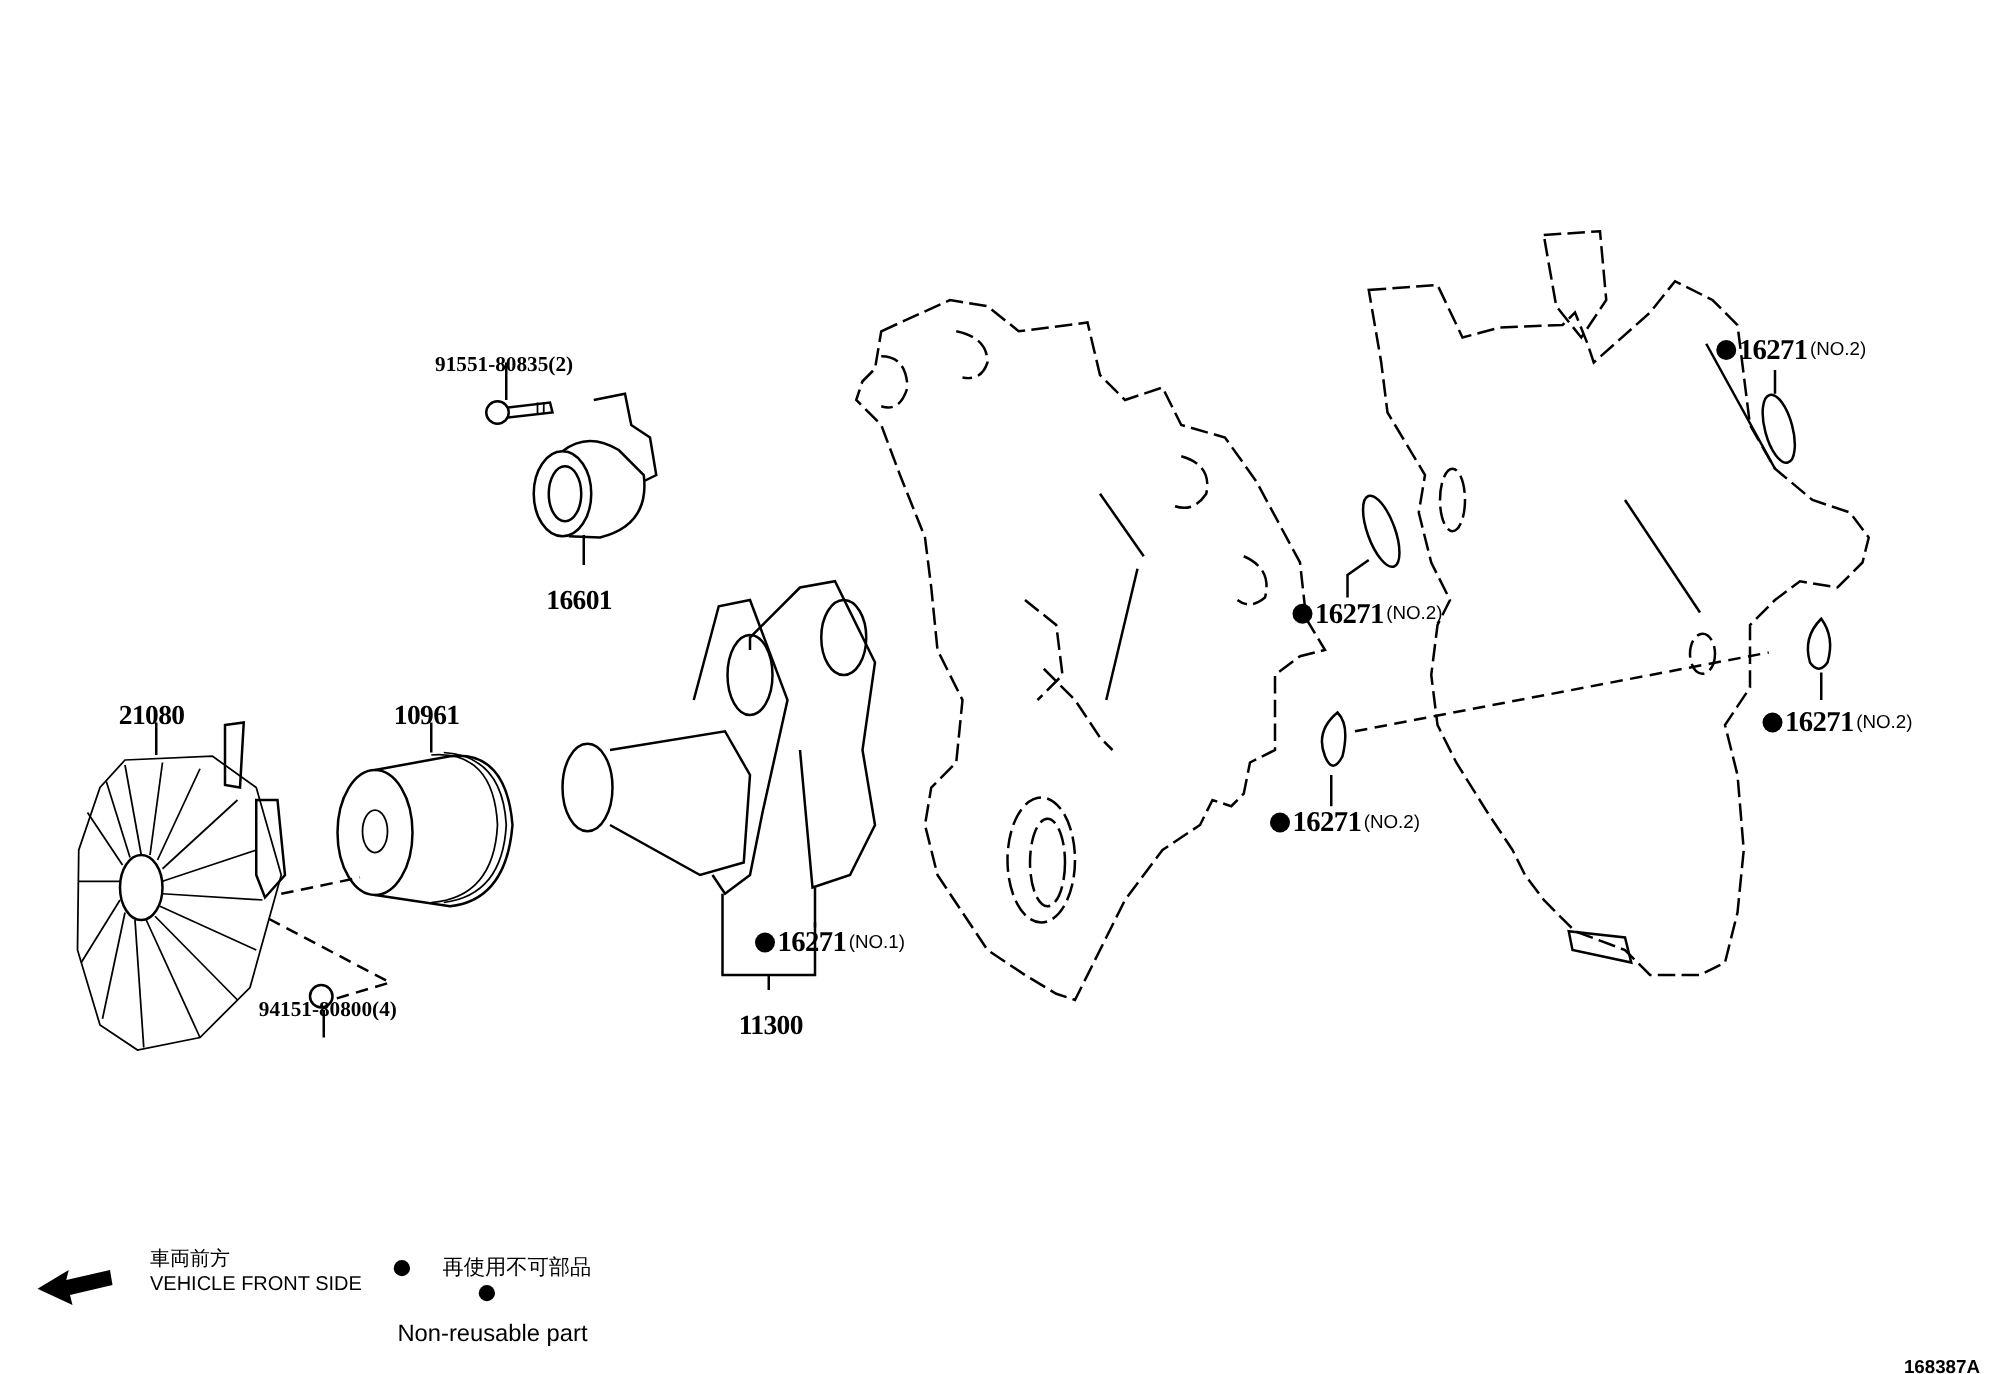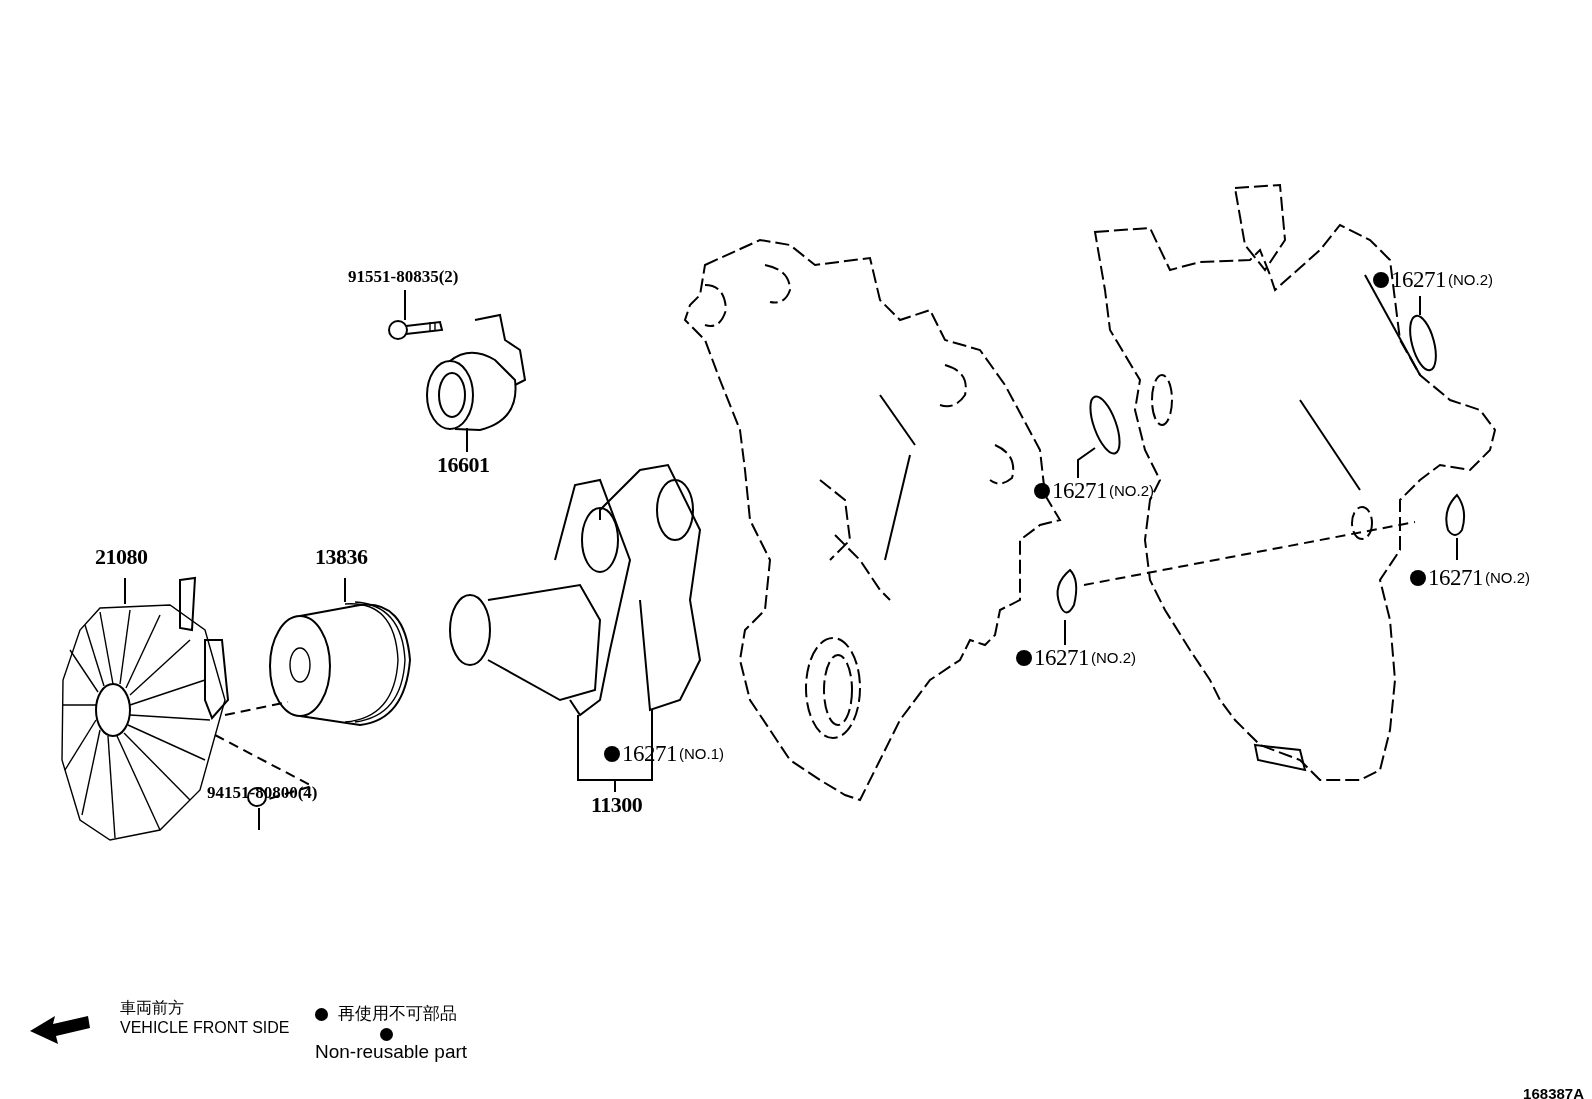--- a/index.html
+++ b/index.html
@@ -1,25 +1,25 @@
 <!DOCTYPE html>
 <html><head>
 <meta charset="utf-8">
 <style>
   html, body { margin:0; padding:0; background:#ffffff; }
   body { width:1592px; height:1099px; position:relative; overflow:hidden; font-family:"Liberation Sans", sans-serif; color:#000; }
   #canvas { position:absolute; left:0; top:0; width:1592px; height:1099px; }
-  .pn { position:absolute; font-family:"Liberation Serif", "DejaVu Serif", serif; font-weight:bold; font-size:22px; letter-spacing:-0.5px; line-height:1; white-space:nowrap; }
+  .pn { position:absolute; font-family:"Liberation Serif", "DejaVu Serif", serif; font-weight:bold; font-size:22px; letter-spacing:-0.5px; line-height:1; white-space:nowrap;margin-top:15px; }
   .pn-small { font-size:17px; letter-spacing:0; }
   .callout { position:absolute; display:flex; align-items:center; white-space:nowrap; line-height:1; }
   .callout .dot { width:16px; height:16px; border-radius:50%; background:#000; margin-right:2px; }
-  .callout .num { font-family:"Liberation Serif", serif; font-weight:normal; font-size:23px; letter-spacing:-0.5px; }
+  .callout .num { font-family:"Liberation Serif", serif; font-weight:bold; font-size:23px; letter-spacing:-0.5px; }
   .callout .note { font-family:"Liberation Sans", sans-serif; font-size:15px; margin-left:2px; }
   .legend { position:absolute; font-family:"Liberation Sans", sans-serif; font-size:17px; line-height:1.2; }
-  .legend-row { display:flex; align-items:center; }
+  .legend-row { display:flex; align-items:center;gap:16px; }
   .legend-row .bullet { width:13px; height:13px; border-radius:50%; background:#000; margin-right:10px; }
   .front-text { position:absolute; left:120px; top:998px; font-size:16px; line-height:1.25; }
   .figure-id { position:absolute; right:8px; top:1049px; font-size:15px; font-weight:bold;margin-top:36px; }
   svg .s { fill:none; stroke:#000; stroke-width:2; }
   svg .d { fill:none; stroke:#000; stroke-width:2; stroke-dasharray:14 5; }
   svg .dd { fill:none; stroke:#000; stroke-width:2; stroke-dasharray:10 6; }
   svg .t { fill:none; stroke:#000; stroke-width:1.4; }
 </style>
 </head>
 <body>
@@ -130,21 +130,21 @@
     <path class="s" d="M1457 495 Q1468 510 1462 530 Q1455 540 1448 530 Q1442 510 1457 495 Z"></path>
     <line class="s" x1="1457" y1="538" x2="1457" y2="560"></line>
   </g>
 
   <path d="M30 1031 L55 1016 L53 1024 L88 1016 L90 1028 L56 1036 L58 1044 Z" fill="#000"></path>
 </svg>
 
 <div class="pn pn-small" style="left:348px;top:268px;">91551-80835(2)</div>
 <div class="pn" style="left:437px;top:454px;">16601</div>
 <div class="pn" style="left:95px;top:546px;">21080</div>
-<div class="pn" style="left:315px;top:546px;">13836</div>
+<div class="pn" style="left:315px;top:546px;">10961</div>
 <div class="pn pn-small" style="left:207px;top:784px;">94151-80800(4)</div>
 <div class="pn" style="left:591px;top:794px;">11300</div>
 
 <div class="callout" style="left:604px;top:742px;">
   <span class="dot"></span>
   <span class="num">16271</span>
   <span class="note">(NO.1)</span>
 </div>
 <div class="callout" style="left:1034px;top:479px;">
   <span class="dot"></span>

